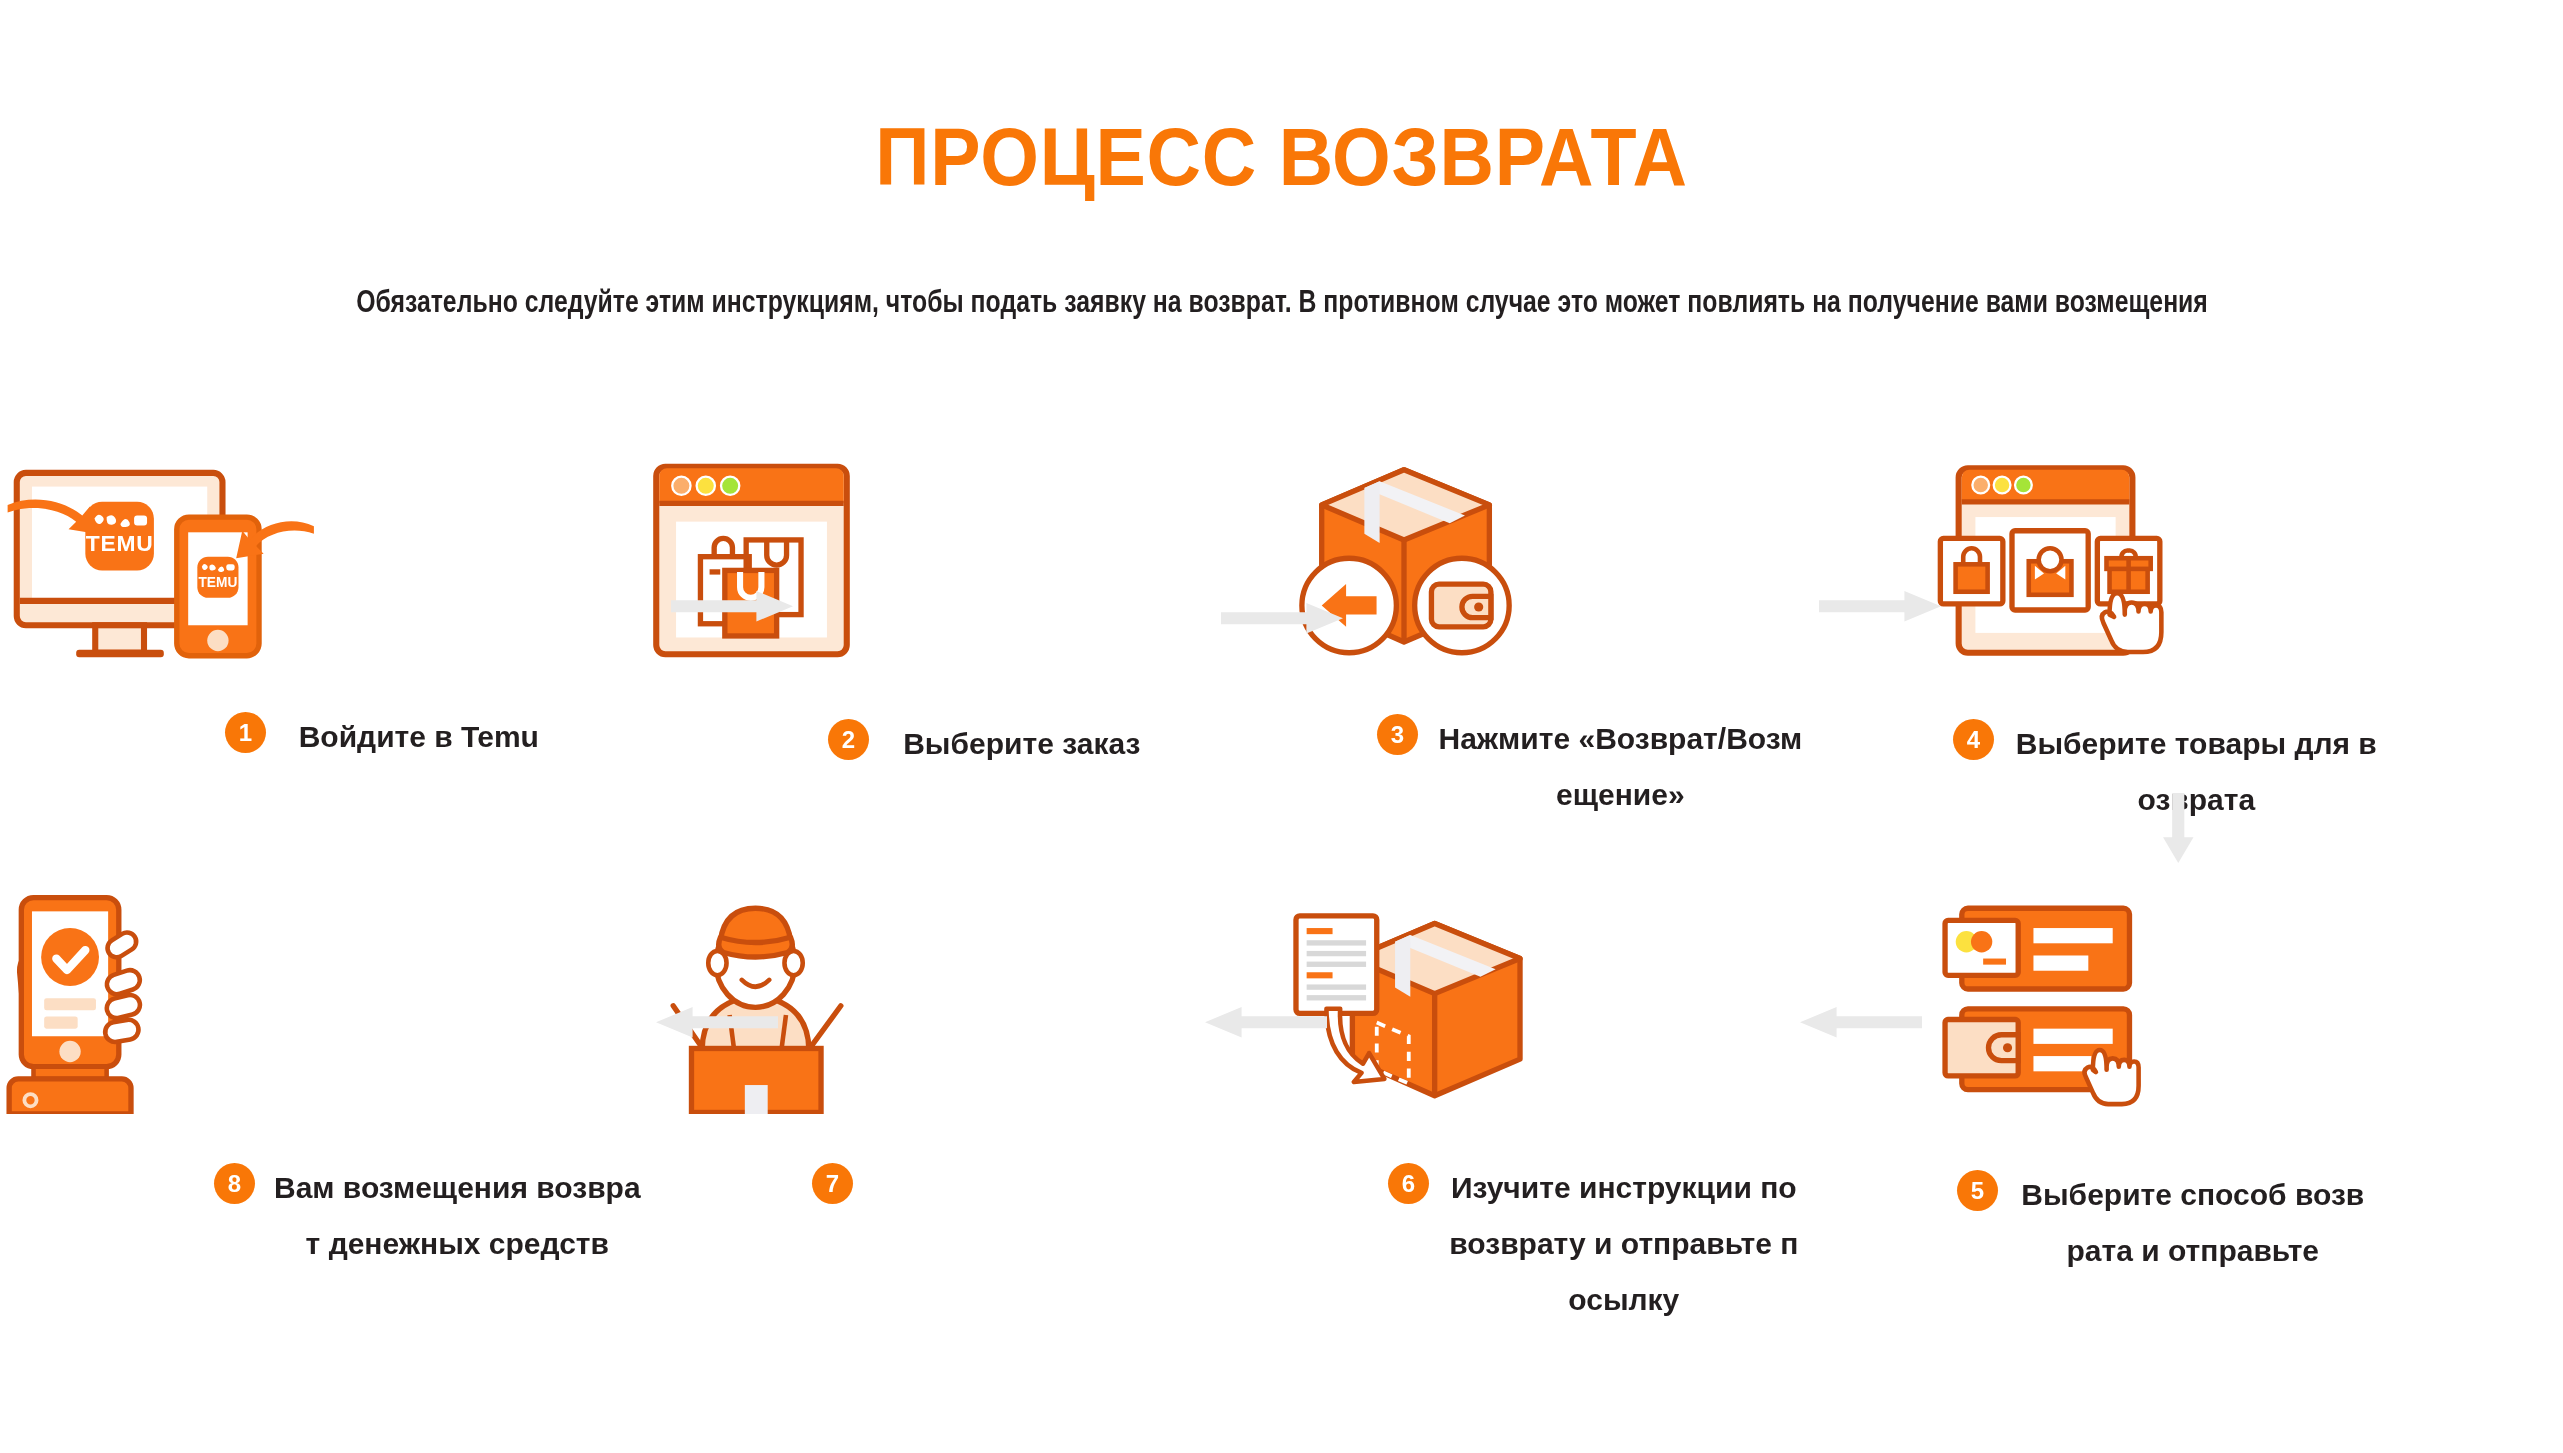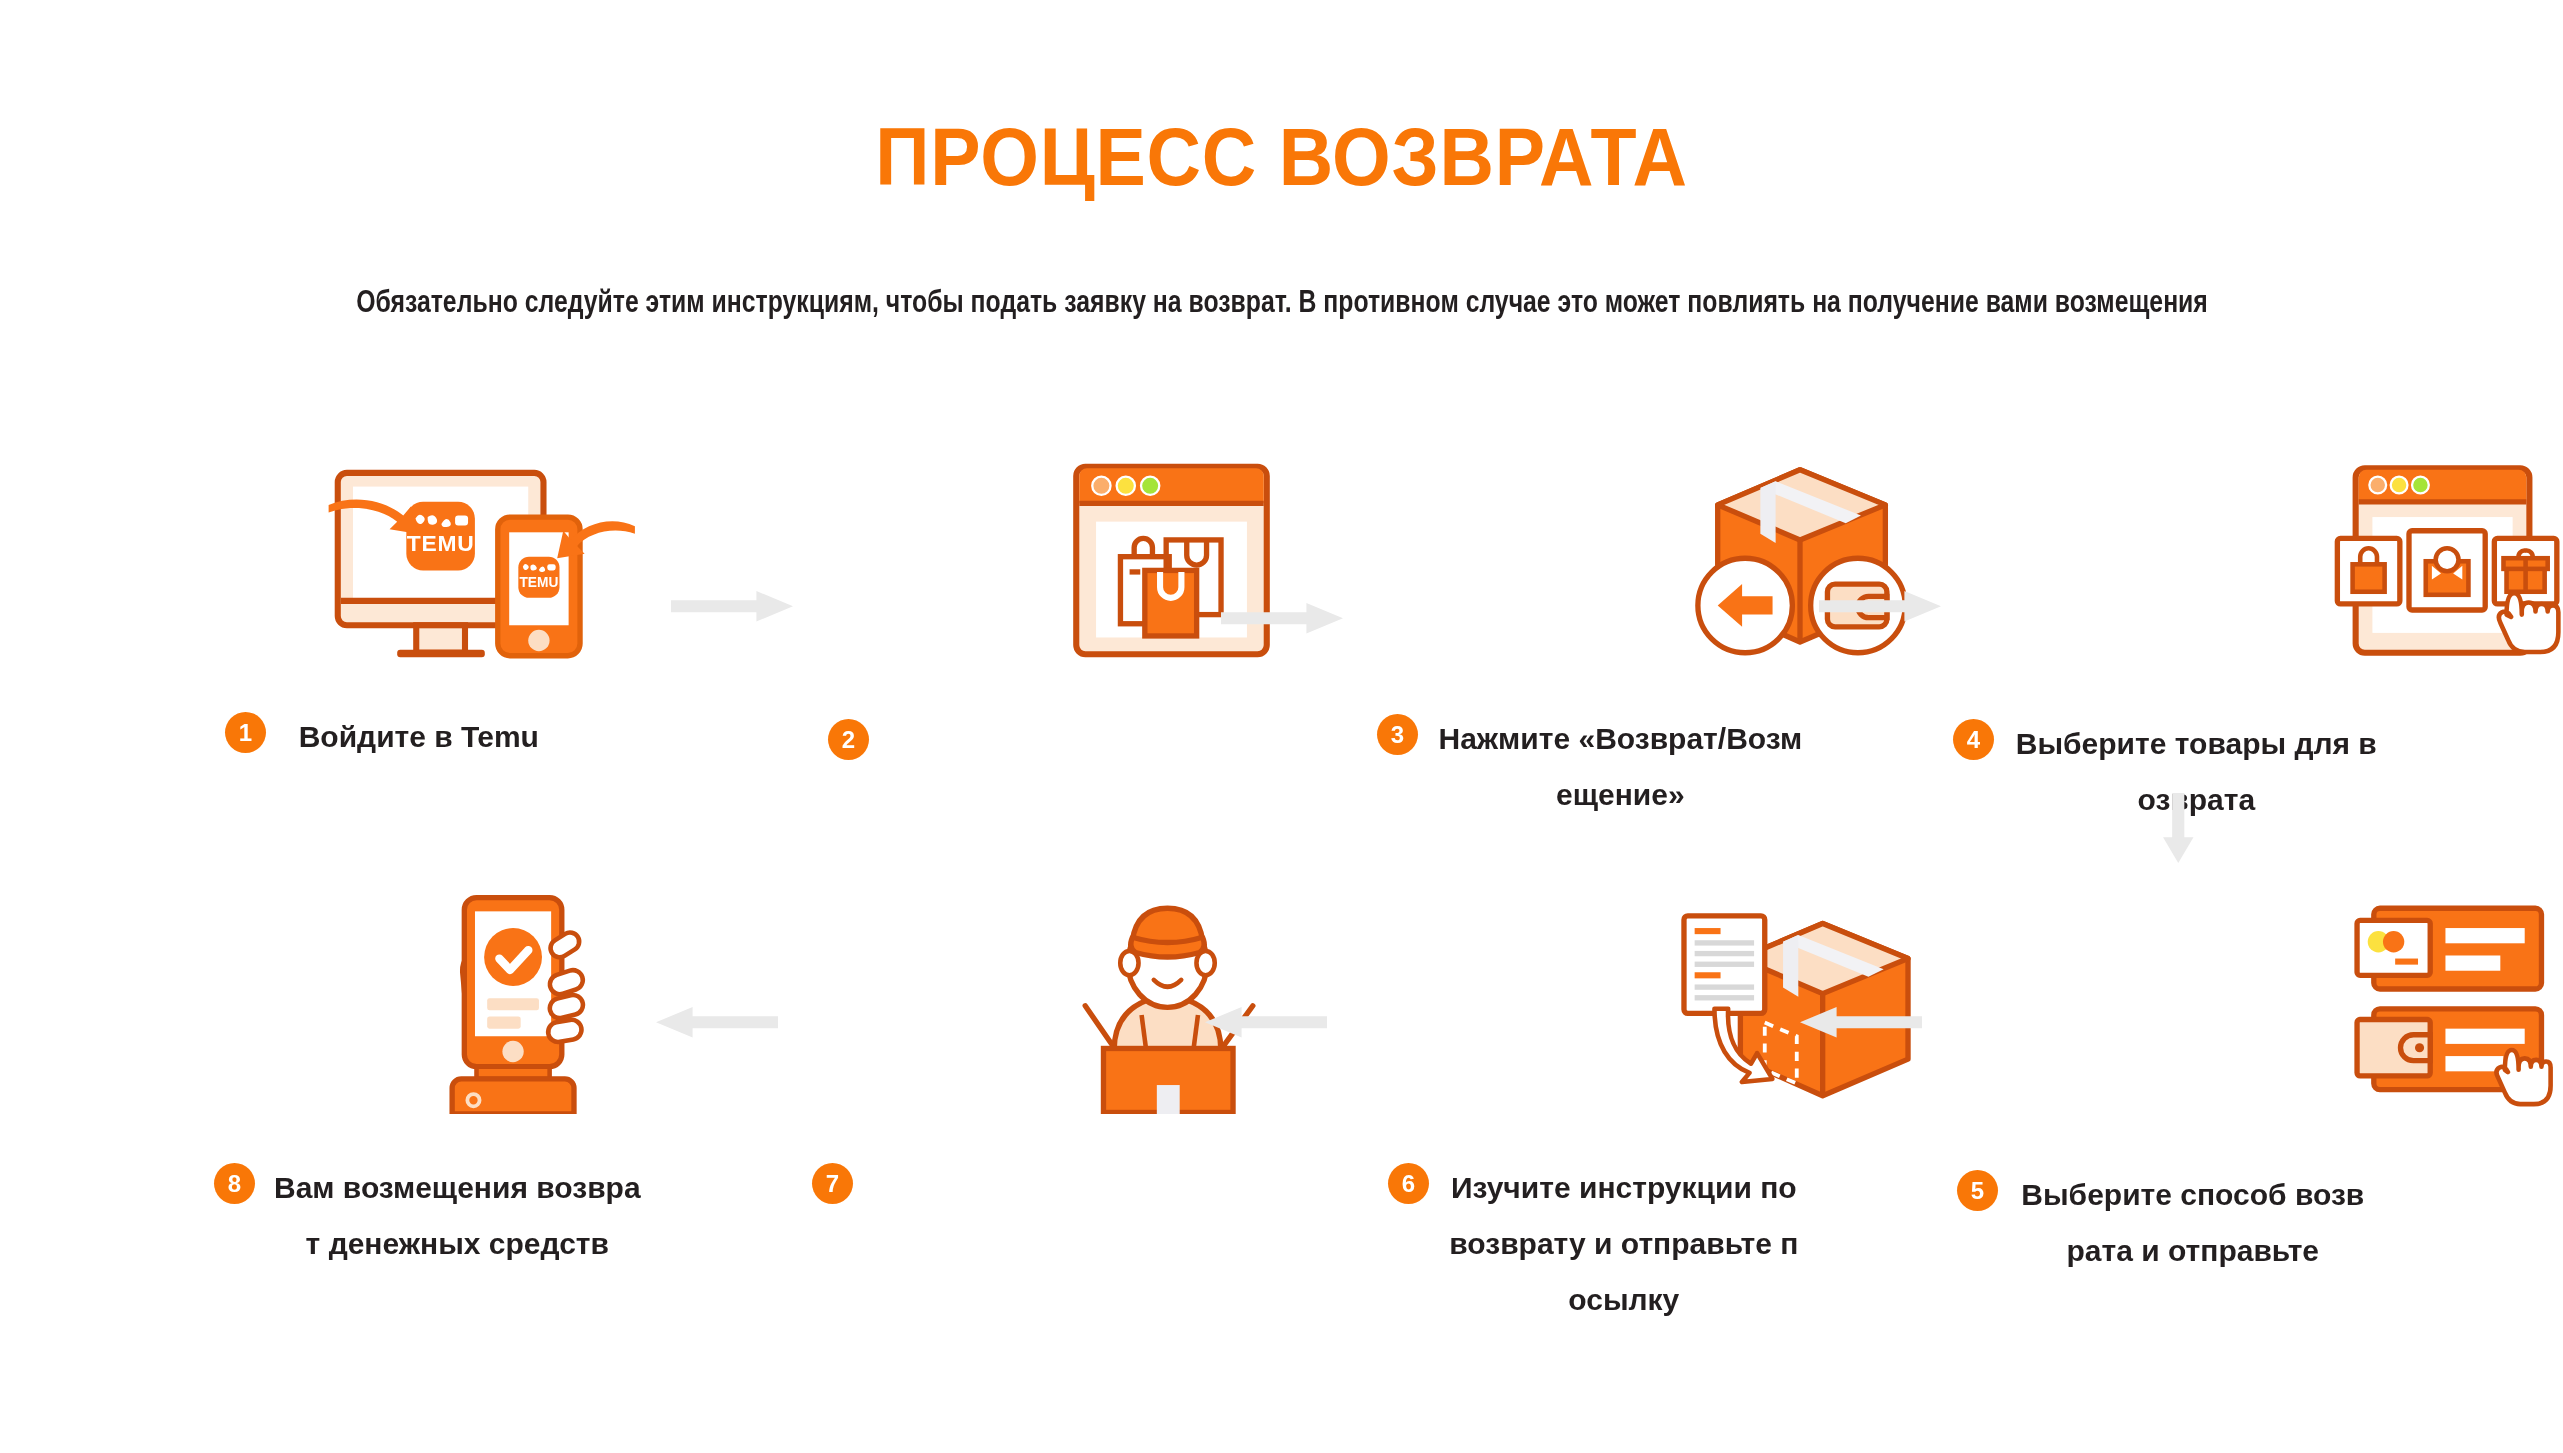--- a/index.html
+++ b/index.html
@@ -69,21 +69,21 @@
     position:relative;
   }
   .art{
     position:absolute;
     top:0;
     left:0;
     width:100%;
     height:221px;
     display:flex;
     align-items:flex-start;
-    justify-content:flex-end;
+    justify-content:flex-start;
   }
   .art svg{display:block;}
 
   
   .caption{
     position:absolute;
     display:flex;
     align-items:flex-start;
     gap:15.3px;
   }
@@ -377,20 +377,21 @@
   </div>
 </div>
 
 <div class="caption cap-1">
   <div class="badge">1</div>
   <div class="caption-text narrow">Войдите в Temu</div>
 </div>
 
 <div class="caption cap-2">
   <div class="badge">2</div>
+  <div class="caption-text narrow">Выберите заказ</div>
 </div>
 
 <div class="caption cap-3">
   <div class="badge">3</div>
   <div class="caption-text wide">Нажмите «Возврат/Возмещение»</div>
 </div>
 
 <div class="caption cap-4">
   <div class="badge">4</div>
   <div class="caption-text wide">Выберите товары для возврата</div>

